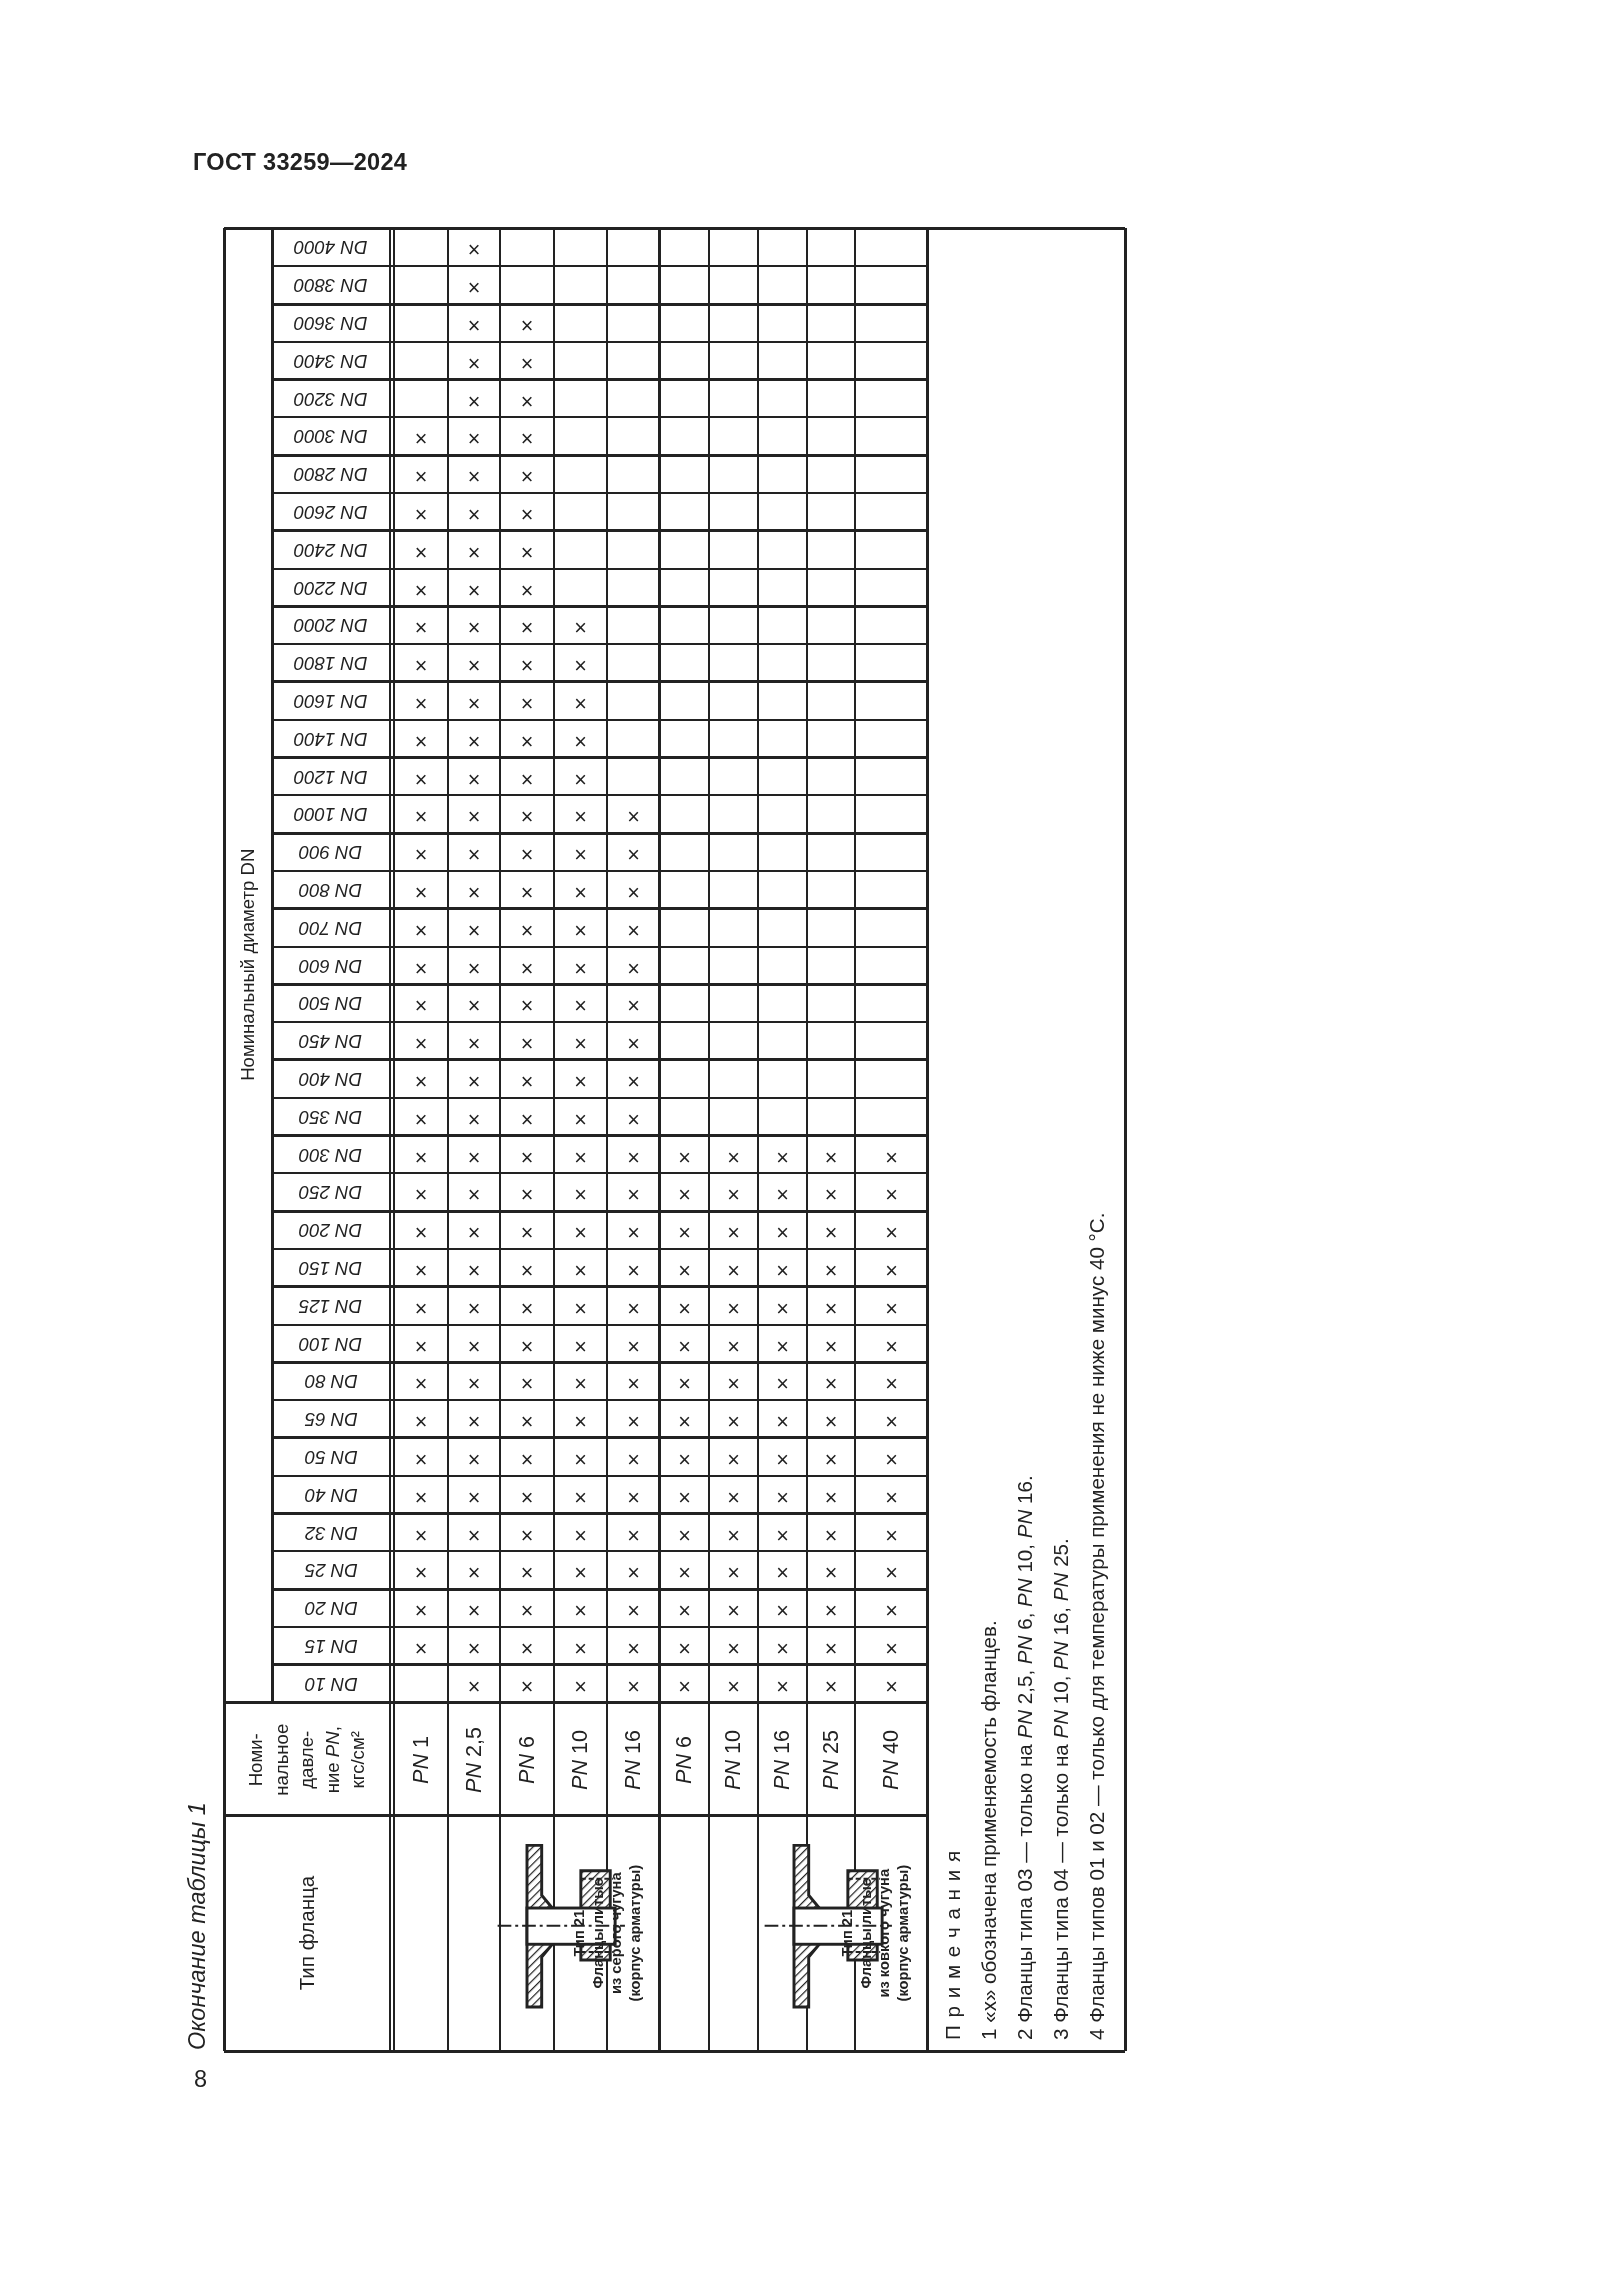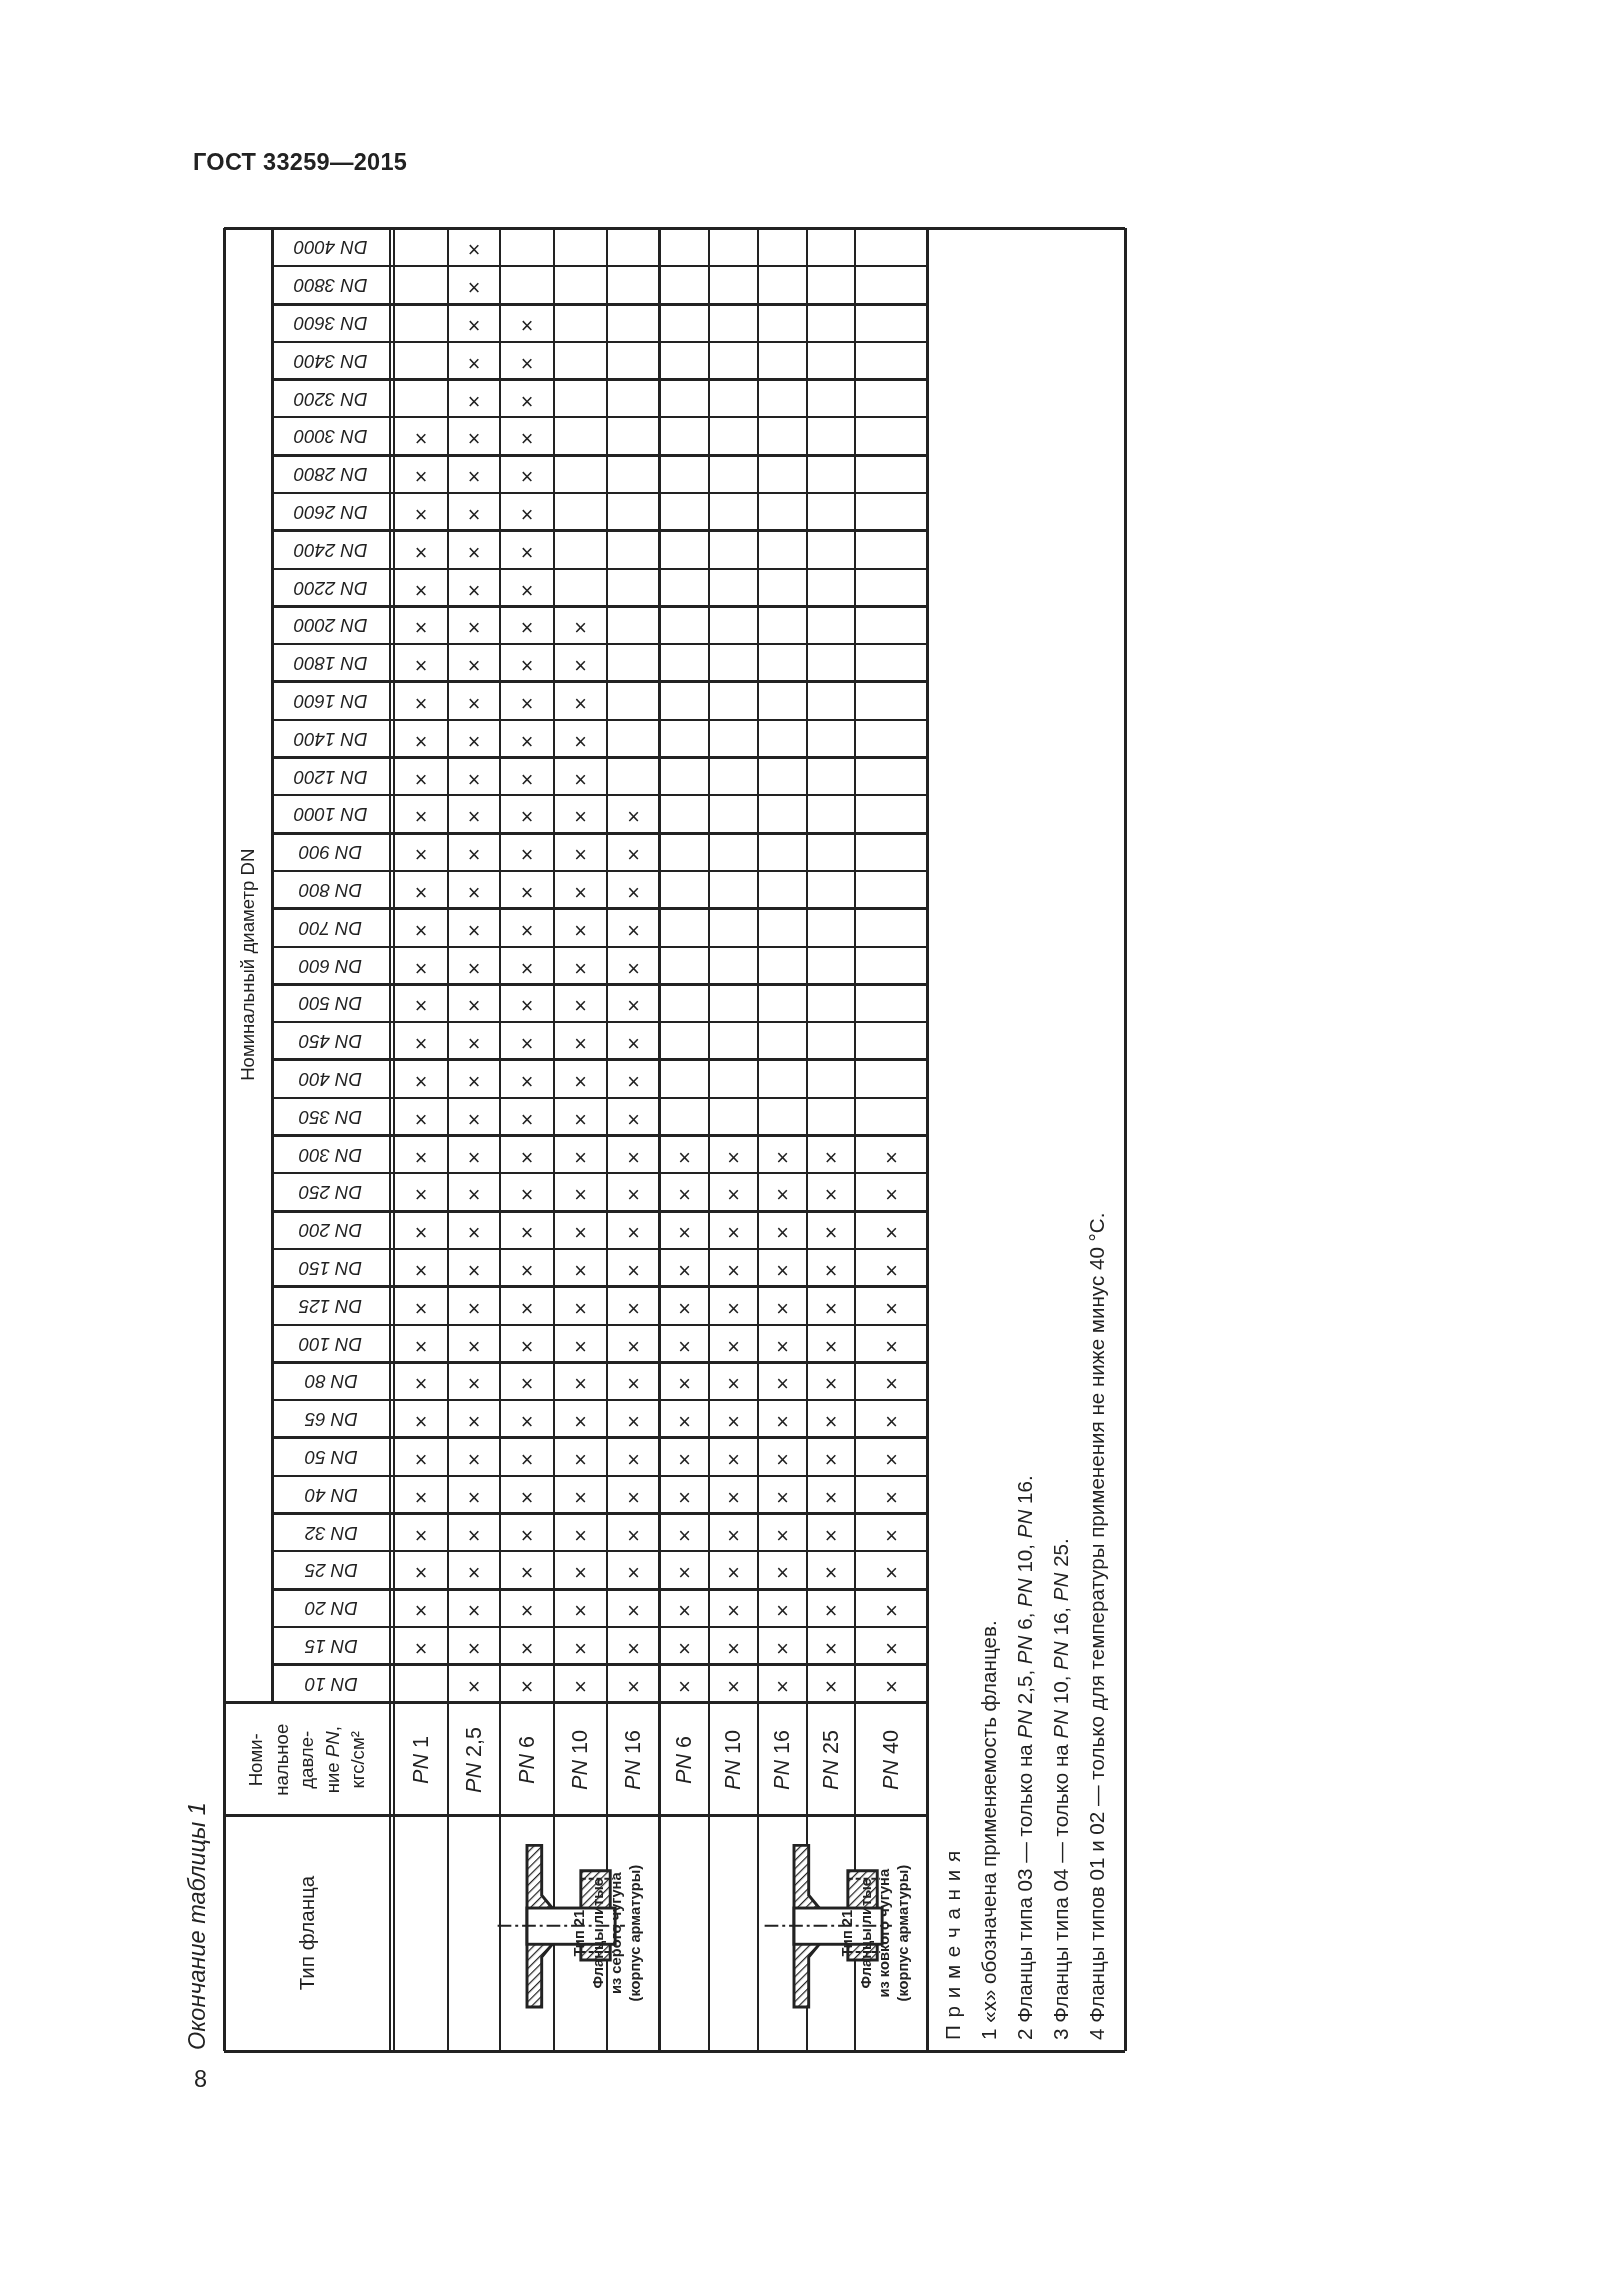--- a/index.html
+++ b/index.html
@@ -20,21 +20,21 @@
   .pn-label i { font-style: italic; }
   .mark { position: absolute; font-size: 21.6px; line-height: 1; text-align: center; }
   .hdr-small { font-size: 18.6px; line-height: 25.5px; text-align: center; }
   .flange-caption { font-size: 14.7px; font-weight: bold; line-height: 18.6px; text-align: center; }
   .notes { font-size: 20.6px; line-height: 36px; }
   .notes i { font-style: italic; }
 </style>
 </head>
 <body>
 
-<div class="abs doc-title">ГОСТ 33259—2015</div>
+<div class="abs doc-title">ГОСТ 33259—2024</div>
 <div class="abs page-num">8</div>
 <div class="abs caption" style="left:184px; top:2050px;">Окончание таблицы 1</div>
 
 <div id="table">
     <div class="hline" style="left: 224px; top: 227px; width: 901px; height: 2.9px;"></div>
     <div class="hline" style="left: 224px; top: 2050px; width: 901px; height: 2.9px;"></div>
     <div class="vline" style="left: 223px; top: 228px; width: 2.9px; height: 1823px;"></div>
     <div class="vline" style="left: 1124px; top: 228px; width: 2.9px; height: 1823px;"></div>
     <div class="vline" style="left: 271px; top: 228px; width: 2.9px; height: 1474px;"></div>
     <div class="vline" style="left: 389px; top: 228px; width: 2px; height: 1823px;"></div>

